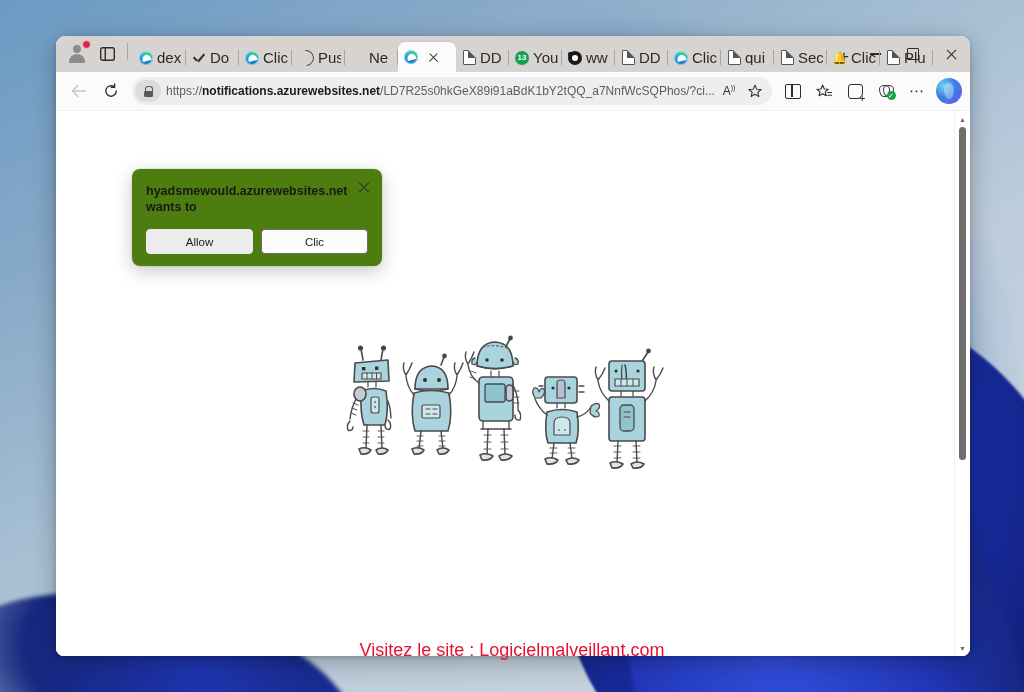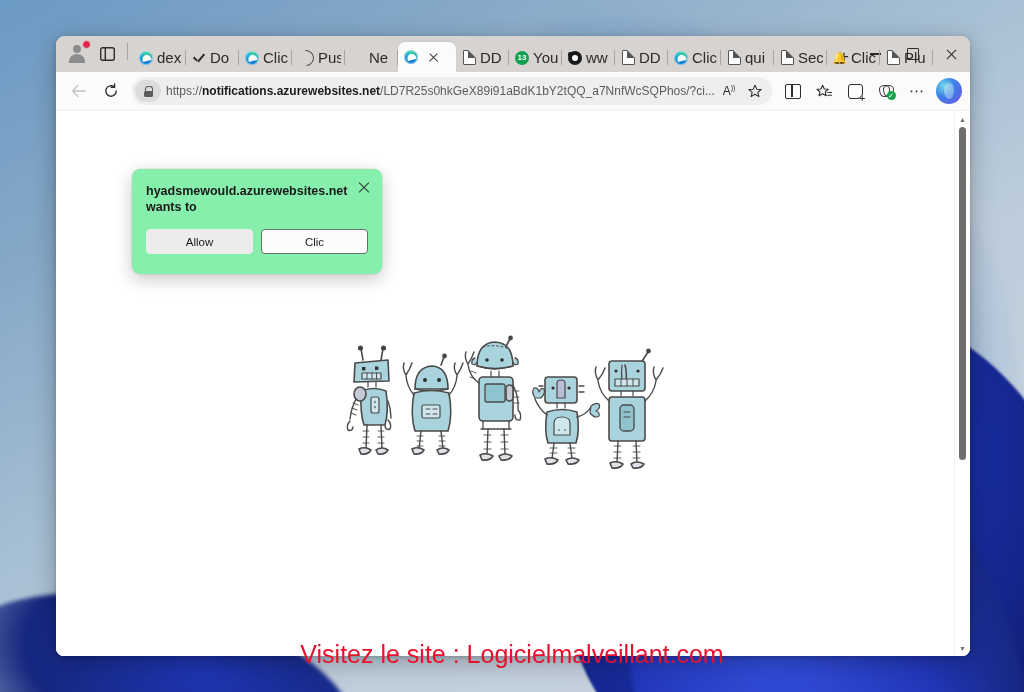--- a/index.html
+++ b/index.html
@@ -464,24 +464,24 @@
     width: 7px; height: 333px;
     border-radius: 4px;
     background: #6e6e6e;
   }
 
   
   #permission-dialog {
     position: absolute;
     left: 76px; top: 58px;
     width: 250px;
-    background: #86efac;
+    background: #4d7c0f;
     border-radius: 8px;
     box-shadow: 0 5px 18px rgba(0,0,0,0.22), 0 0 0 1px rgba(0,0,0,0.05);
-    padding: 14px 14px 20px 14px;
+    padding: 14px 14px 12px 14px;
     box-sizing: border-box;
     z-index: 40;
   }
   #permission-origin {
     font-size: 12.5px;
     font-weight: bold;
     color: #1a1a1a;
     line-height: 16px;
     width: 198px;
   }
@@ -551,21 +551,21 @@
     background: #fcfcfc;
     border: 1.4px solid #6d6d6d;
   }
 
   
   #watermark {
     position: absolute;
     left: 0; right: 0;
     top: 640px;
     text-align: center;
-    font-size: 25px;
+    font-size: 18px;
     color: #e8112d;
     font-family: "Liberation Sans", sans-serif;
     z-index: 60;
     pointer-events: none;
   }
 </style>
 </head>
 <body>
 
 <div id="desktop">

